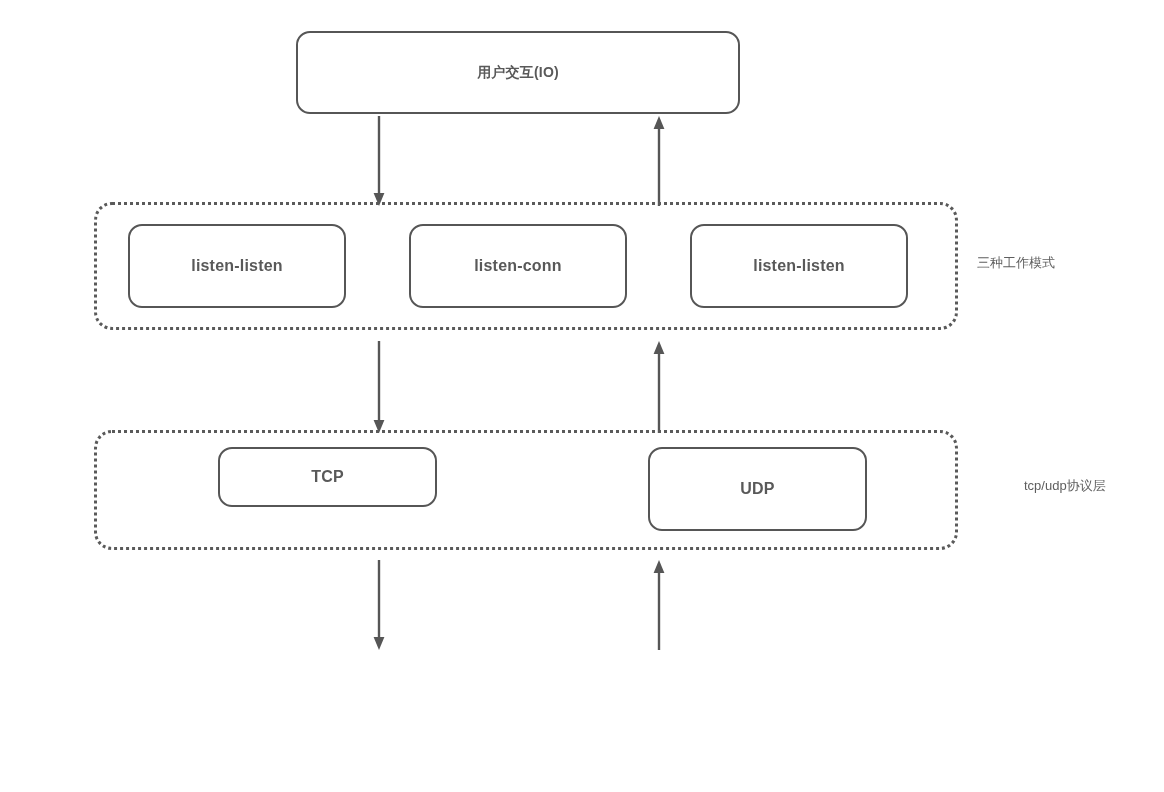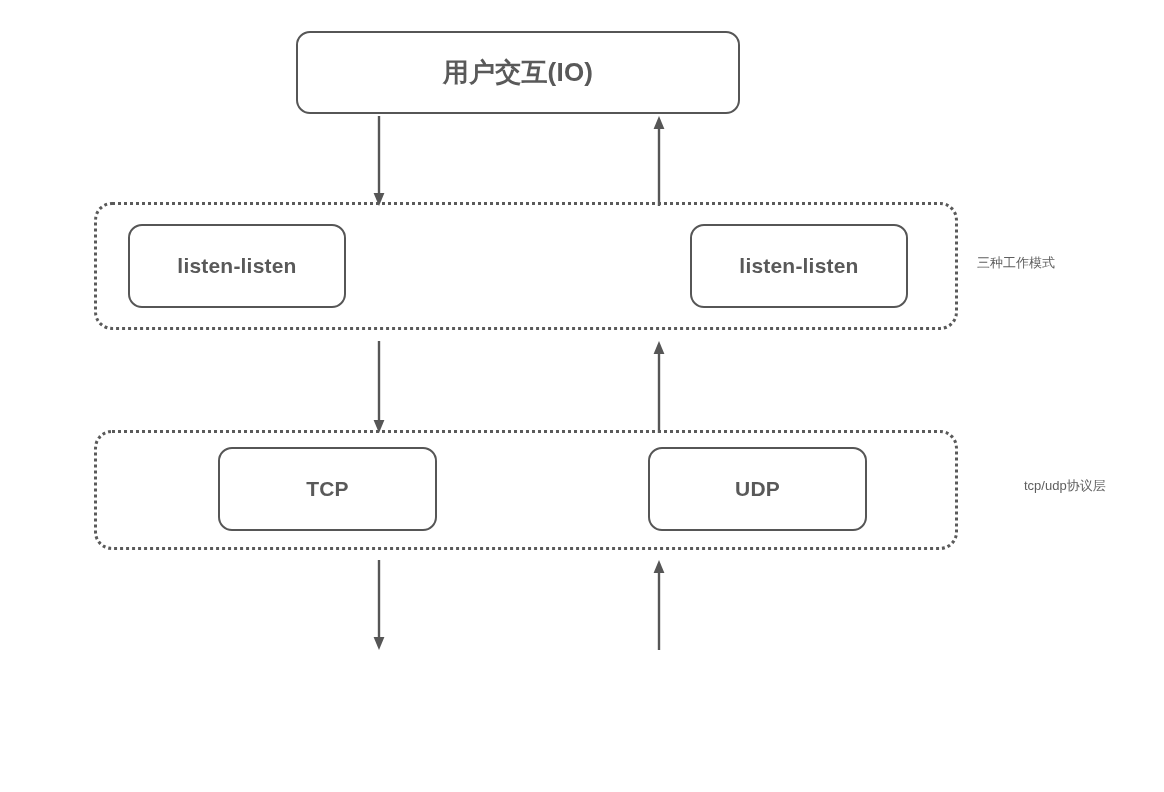--- a/index.html
+++ b/index.html
@@ -24,27 +24,27 @@
     position: absolute;
     box-sizing: border-box;
     border: 2.5px solid #565656;
     border-radius: 14px;
     background: #ffffff;
     display: flex;
     align-items: center;
     justify-content: center;
     text-align: center;
     color: #595959;
-    font-size: 21px;
+    font-size: 16px;
     font-weight: 700;
     letter-spacing: 0.2px;
     line-height: 1.3;
   }
   .node.label-cjk {
-    font-size: 26px;
+    font-size: 14px;
   }
 
   
   .group {
     position: absolute;
     box-sizing: border-box;
     border: 3px dotted #5a5a5a;
     border-radius: 18px;
     background: transparent;
   }
@@ -90,20 +90,23 @@
       <polygon points="9,0 3.6,13 14.4,13" fill="#565656"></polygon>
     </svg>
   </div>
 
   <div class="group" style="left:94px; top:202px; width:864px; height:128px;"></div>
 
   <div class="node" style="left:128px; top:224px; width:218px; height:84px;">
     <span>listen-listen</span>
   </div>
 
+  <div class="node" style="left:409px; top:224px; width:218px; height:84px;">
+    <span>listen-conn</span>
+  </div>
 
   <div class="node" style="left:690px; top:224px; width:218px; height:84px;">
     <span>listen-listen</span>
   </div>
 
   <div class="side-label" style="left:977px; top:256px;">
     <span>三种工作模式</span>
   </div>
 
   <div class="arrow" style="left:370px; top:341px; width:18px; height:92px;">
@@ -115,21 +118,21 @@
 
   <div class="arrow" style="left:650px; top:341px; width:18px; height:92px;">
     <svg width="18" height="92" viewBox="0 0 18 92">
       <line x1="9" y1="92" x2="9" y2="10" stroke="#565656" stroke-width="2.4"></line>
       <polygon points="9,0 3.6,13 14.4,13" fill="#565656"></polygon>
     </svg>
   </div>
 
   <div class="group" style="left:94px; top:430px; width:864px; height:120px;"></div>
 
-  <div class="node" style="left:218px; top:447px; width:219px; height:84px;">
+  <div class="node" style="left:218px; top:447px; width:219px; height:60px;">
     <span>TCP</span>
   </div>
 
   <div class="node" style="left:648px; top:447px; width:219px; height:84px;">
     <span>UDP</span>
   </div>
 
   <div class="side-label" style="left:1024px; top:479px;">
     <span>tcp/udp协议层</span>
   </div>

